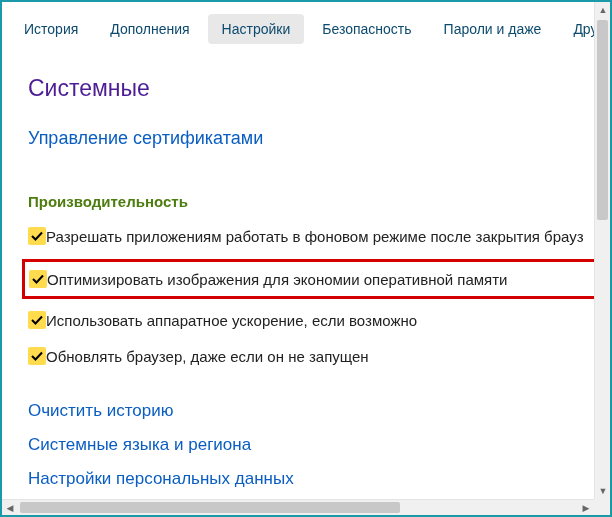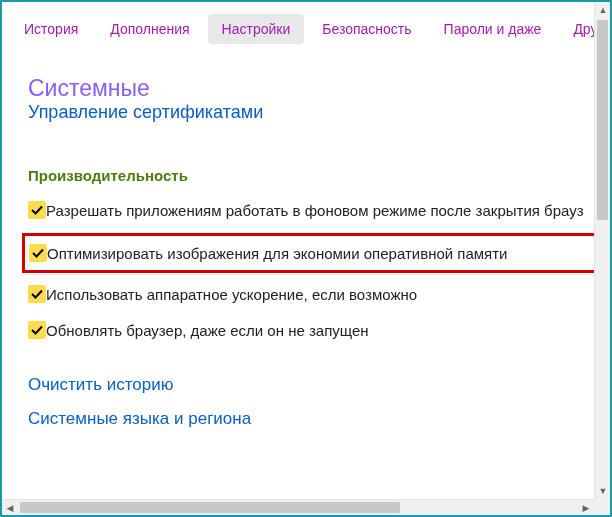--- a/index.html
+++ b/index.html
@@ -19,35 +19,36 @@
     }
     .tabs {
       display: flex;
       gap: 4px;
       padding: 12px 8px 10px 8px;
       border-bottom: 1px solid transparent;
     }
     .tab {
       padding: 7px 14px;
       font-size: 14px;
-      color: #a21caf;
+      color: #0c4a6e;
       cursor: pointer;
       border-radius: 4px;
       white-space: nowrap;
     }
     .tab.active {
       background: #e8e8e8;
     }
     .main {
       padding: 20px 10px 10px 26px;
     }
     .page-title {
       font-size: 23px;
       font-weight: 400;
-      color: #8b5cf6;
+      color: #4c1d95;
+      margin-bottom: 26px;
     }
     .link {
       color: #0a5ec2;
       font-size: 18px;
       cursor: pointer;
       display: block;
     }
     .block-gap { height: 44px; }
     .section-title {
       font-size: 15px;
@@ -184,20 +185,21 @@
         <svg viewBox="0 0 12 12">
             <path d="M1 6 L4.5 9.5 L11 2.5" stroke="#000" stroke-width="2" fill="none"></path>
           </svg>
       </span>
       <span class="chk-label">Обновлять браузер, даже если он не запущен</span>
     </div>
 
     <div class="links-block">
       <a class="link">Очистить историю</a>
       <a class="link">Системные языка и региона</a>
+      <a class="link">Настройки персональных данных</a>
     </div>
   </div>
 
   <div class="scrollbar-v">
     <div class="scroll-btn">▲</div>
     <div class="scroll-thumb-v"></div>
     <div class="scroll-btn" style="position:absolute;bottom:0">▼</div>
   </div>
   <div class="scrollbar-h">
     <div class="scroll-btn" style="position:absolute;left:0">◀</div>

